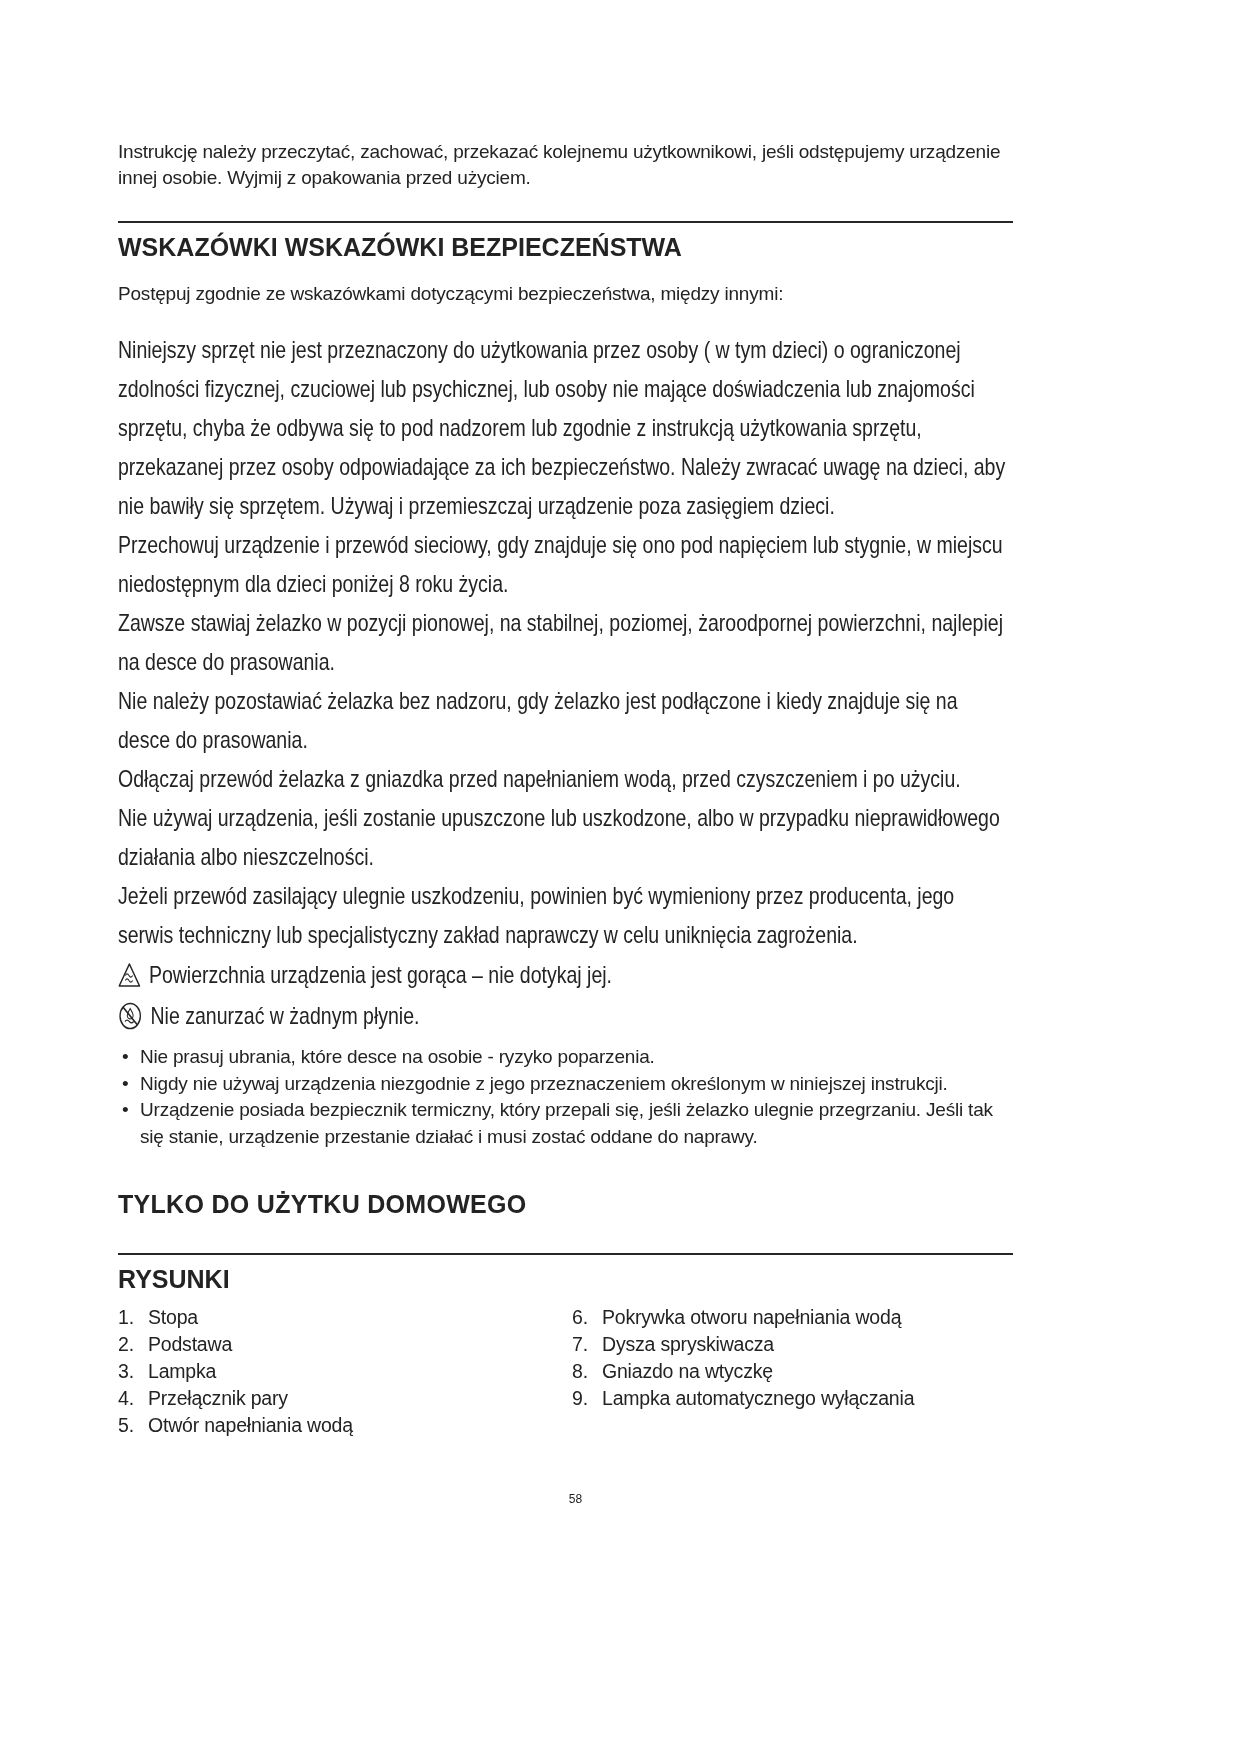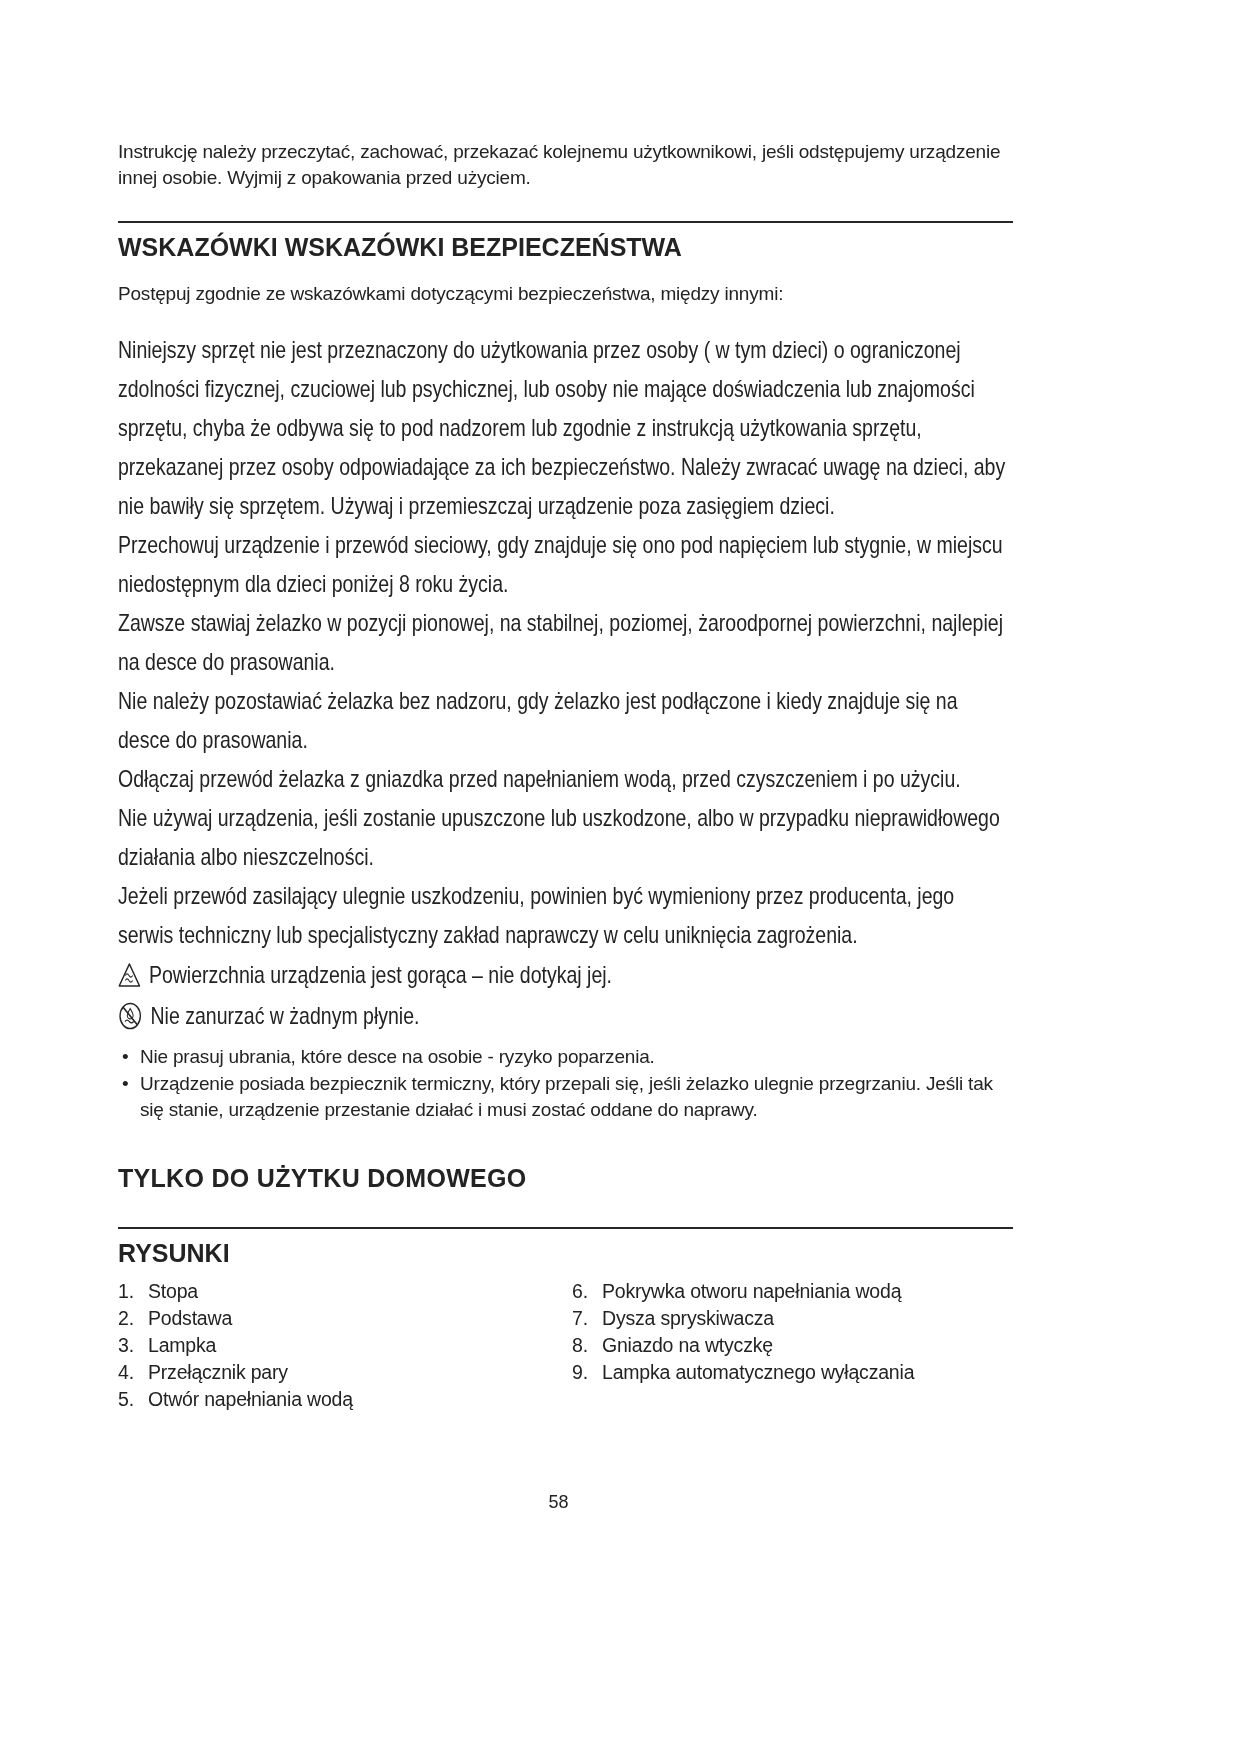--- a/index.html
+++ b/index.html
@@ -90,25 +90,25 @@
     font-size: 19.5px;
     line-height: 27px;
     letter-spacing: -0.2px;
     display: flex;
   }
   .fig-num {
     flex: 0 0 30px;
   }
   .page-number {
     position: absolute;
-    left: 111px;
+    left: 128px;
     top: 1492px;
     width: 895px;
     text-align: center;
-    font-size: 18px;
+    font-size: 12px;
   }
   svg { display: block; }
 </style>
 </head>
 <body>
 
 <div class="page">
 
   <p class="intro">Instrukcję należy przeczytać, zachować, przekazać kolejnemu użytkownikowi, jeśli odstępujemy urządzenie innej osobie. Wyjmij z opakowania przed użyciem.</p>
 
@@ -146,20 +146,21 @@
           <path d="M8.5 20.5 c1.8 -1.8 3.6 -1.8 5.4 0 c1.8 1.8 3.6 1.8 5.4 0" fill="none" stroke="#262626" stroke-width="1.2"></path>
           <line x1="6.2" y1="6.2" x2="23.8" y2="23.8" stroke="#262626" stroke-width="1.8"></line>
         </svg>
       </span>
       <span class="txt">Nie zanurzać w żadnym płynie.</span>
     </div>
   </div>
 
   <div class="bullets">
     <div class="bullet">Nie prasuj ubrania, które desce na osobie - ryzyko poparzenia.</div>
+    <div class="bullet">Nigdy nie używaj urządzenia niezgodnie z jego przeznaczeniem określonym w niniejszej instrukcji.</div>
     <div class="bullet">Urządzenie posiada bezpiecznik termiczny, który przepali się, jeśli żelazko ulegnie przegrzaniu. Jeśli tak się stanie, urządzenie przestanie działać i musi zostać oddane do naprawy.</div>
   </div>
 
   <div class="household">TYLKO DO UŻYTKU DOMOWEGO</div>
 
   <hr class="divider">
 
   <h1 class="figures-heading">RYSUNKI</h1>
 
   <div class="fig-columns">

